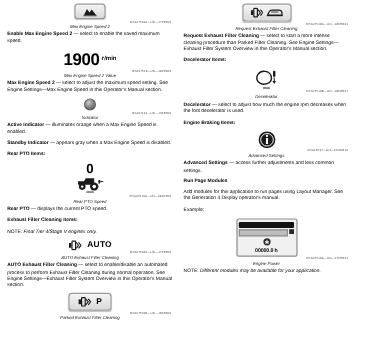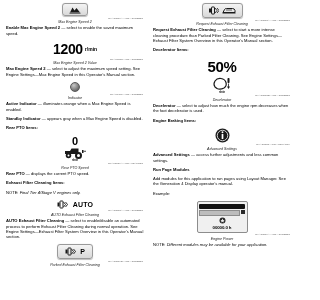--- a/index.html
+++ b/index.html
@@ -146,21 +146,21 @@
         </div>
       </div>
       <div class="fig-code">RXA07519A—UN—17FEB21</div>
       <div class="fig-cap">Max Engine Speed 2</div>
     </div>
 
     <p class="body"><b>Enable Max Engine Speed 2</b><span> — select to enable the saved maximum speed.</span></p>
 
     <div class="fig">
       <div class="fig-art">
-        <span class="val-big">1200</span>
+        <span class="val-big">1900</span>
           <span class="val-unit">r/min</span>
       </div>
       <div class="fig-code">RXA07518—UN—18FEB21</div>
       <div class="fig-cap">Max Engine Speed 2 Value</div>
     </div>
 
     <p class="body"><b>Max Engine Speed 2</b><span> — select to adjust the maximum speed setting. See Engine Settings—Max Engine Speed in this Operator's Manual section.</span></p>
 
     <div class="fig">
       <div class="fig-art">
@@ -257,25 +257,20 @@
         </div>
       </div>
       <div class="fig-code">RXA07518A—UN—18FEB21</div>
       <div class="fig-cap">Request Exhaust Filter Cleaning</div>
     </div>
 
     <p class="body"><b>Request Exhaust Filter Cleaning</b><span> — select to start a more intense cleaning procedure than Parked Filter Cleaning. See Engine Settings—Exhaust Filter System Overview in this Operator's Manual section.</span></p>
 
     <h4 class="head">Decelerator Items:</h4>
 
-    <div class="fig">
-      <div class="fig-art">
-        <span class="val-pct">50%</span>
-      </div>
-    </div>
 
     <div class="fig">
       <div class="fig-art">
         <div class="pto-stack">
           <svg width="20" height="14" viewBox="0 0 40 28" aria-hidden="true">
             <path d="M6 20 Q2 14 6 8 Q10 2 18 3 Q26 4 28 11 Q30 18 24 22 Q16 26 10 23 Z" fill="none" stroke="#1a1a1a" stroke-width="2.4"></path>
             <rect x="31" y="2" width="4" height="10" rx="1.5" fill="#1a1a1a"></rect>
             <path d="M33 13 L33 21" stroke="#1a1a1a" stroke-width="1.6"></path>
             <path d="M30 19 L33 24 L36 19" fill="#1a1a1a"></path>
           </svg>

